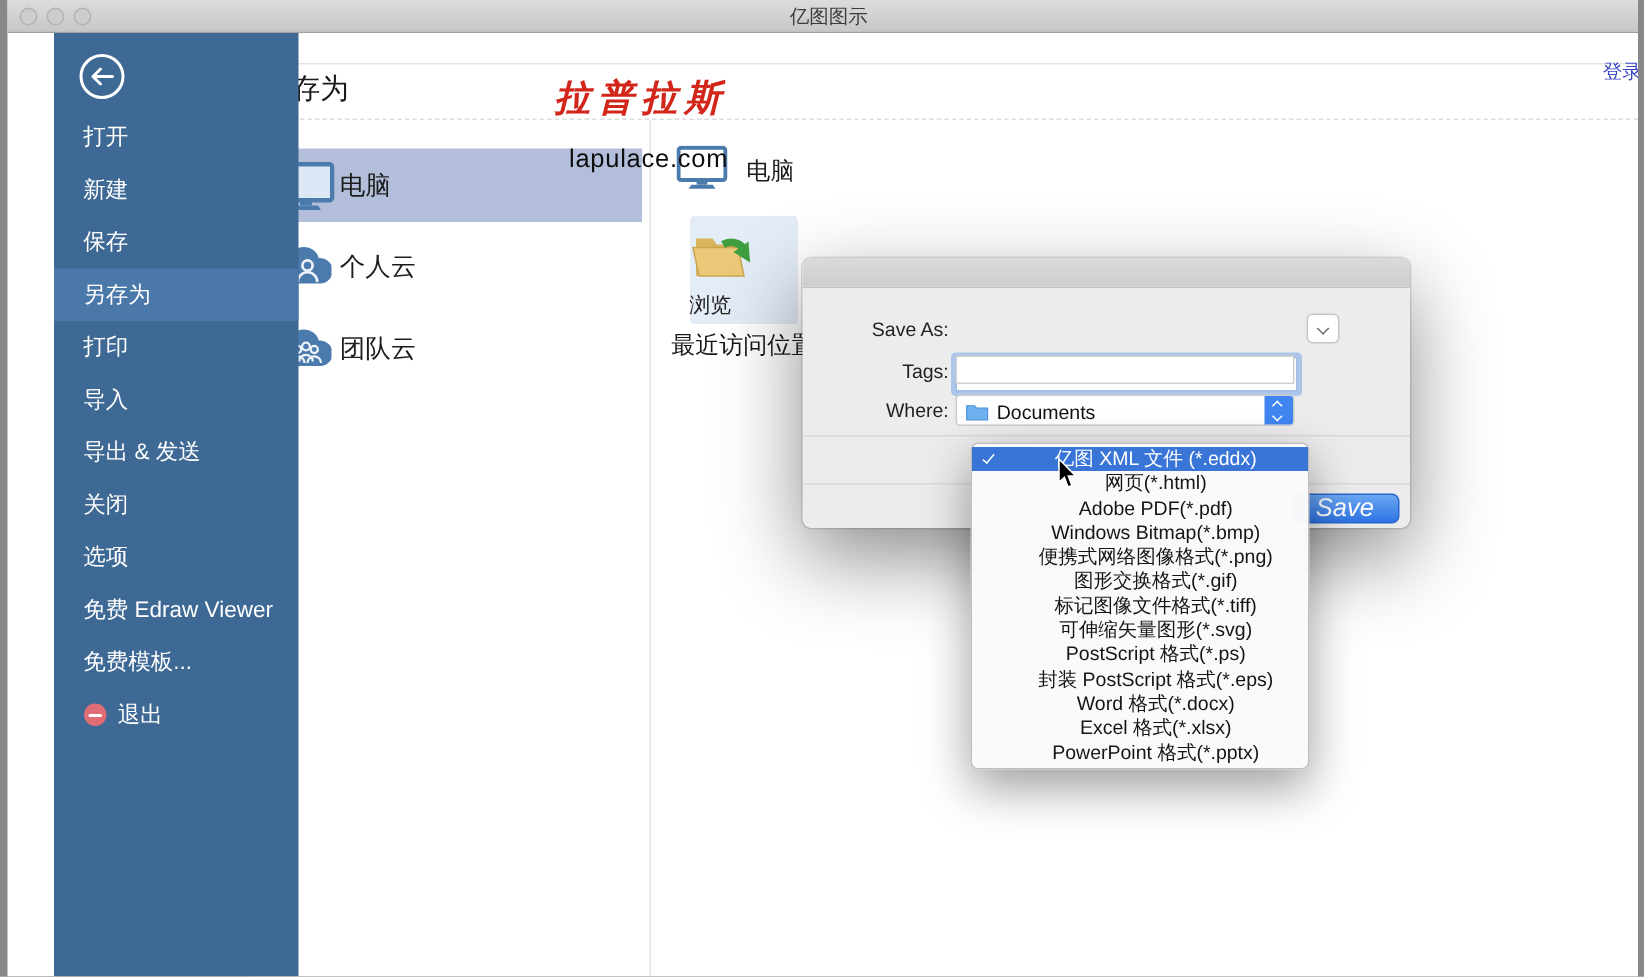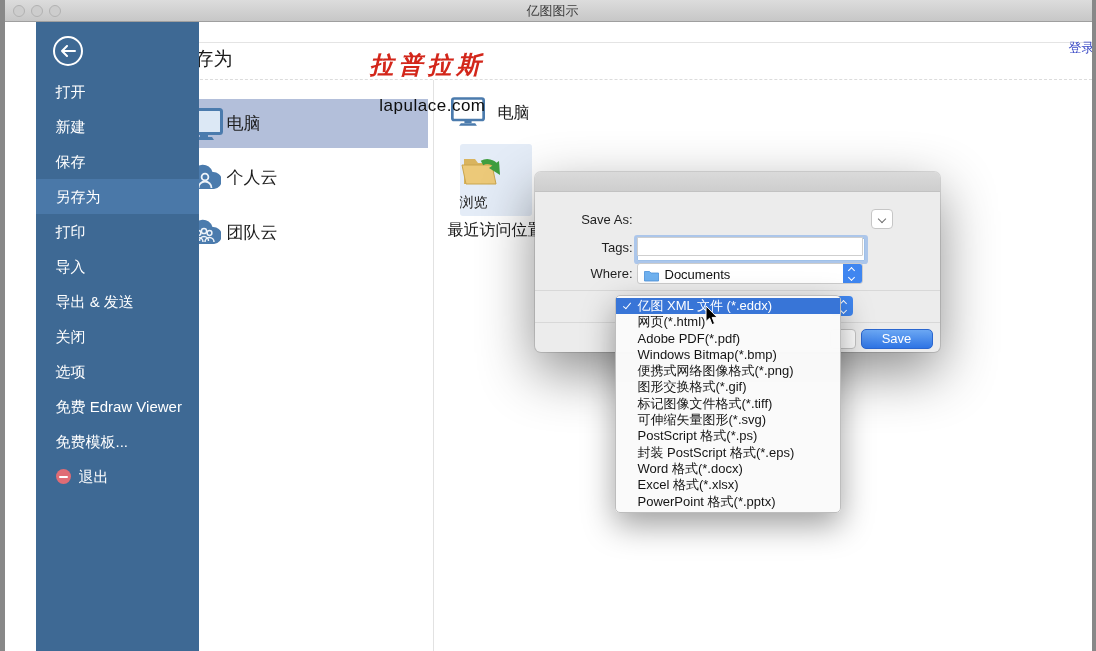--- a/index.html
+++ b/index.html
@@ -85,26 +85,26 @@
   .stepper .up { top:3.5px; border-width:0 1.6px 1.6px 0; transform:rotate(-135deg); }
   .stepper .dn { bottom:3.5px; border-width:0 1.6px 1.6px 0; transform:rotate(45deg); }
   .dlg-sep1 { position:absolute; left:0; top:118px; width:100%; border-top:1px solid #d8d8d8; }
   .dlg-sep2 { position:absolute; left:0; top:150px; width:100%; border-top:1px solid #d8d8d8; }
   .format-popup-cap { position:absolute; left:296px; top:124px; width:22px; height:20px;
     background:#3f86f0; border-radius:4px; }
   .format-popup-cap .stepper { background:transparent; right:-1px; top:1px; }
   .cancel-fragment { position:absolute; left:295px; top:157px; width:26px; height:20px; background:#fff;
     border:1px solid #c6c6c6; border-radius:4px; cursor:pointer; }
   .save-btn { position:absolute; left:326px; top:157px; width:72px; height:20px; border-radius:5px;
-    background:linear-gradient(#6ba7f3,#2e74e4); border:1px solid #2a66cf; color:#fff; font-size:13px;
-    line-height:18px; text-align:center; cursor:pointer; }
-
-  
-  .format-menu { position:absolute; left:610px; top:295px; width:226px; background:rgba(250,250,250,.98);
-    border:1px solid #bdbdbd; border-radius:5px; box-shadow:0 12px 32px rgba(0,0,0,.38); padding:2px 0; z-index:6; }
+    background:linear-gradient(#6ba7f3,#2e74e4); border:1px solid #2a66cf; color:#fff; font-size:17px;
+    line-height:18px; text-align:center; cursor:pointer;font-style:italic; }
+
+  
+  .format-menu { position:absolute; left:642px; top:295px; width:226px; background:rgba(250,250,250,.98);
+    border:1px solid #bdbdbd; border-radius:5px; box-shadow:0 12px 32px rgba(0,0,0,.38); padding:2px 0; z-index:6;text-align:center; }
   .menu-item { position:relative; height:16.3px; line-height:16.3px; font-size:13px; color:#141414;
     padding-left:22px; white-space:nowrap; cursor:default; }
   .menu-item.selected { background:#3875d7; color:#fff; }
   .check { position:absolute; left:9px; top:3px; width:4px; height:8px;
     border-right:1.7px solid #fff; border-bottom:1.7px solid #fff; transform:rotate(40deg); }
 
   
   .cursor { position:absolute; left:700px; top:306px; z-index:10; }
 </style>
 </head>

